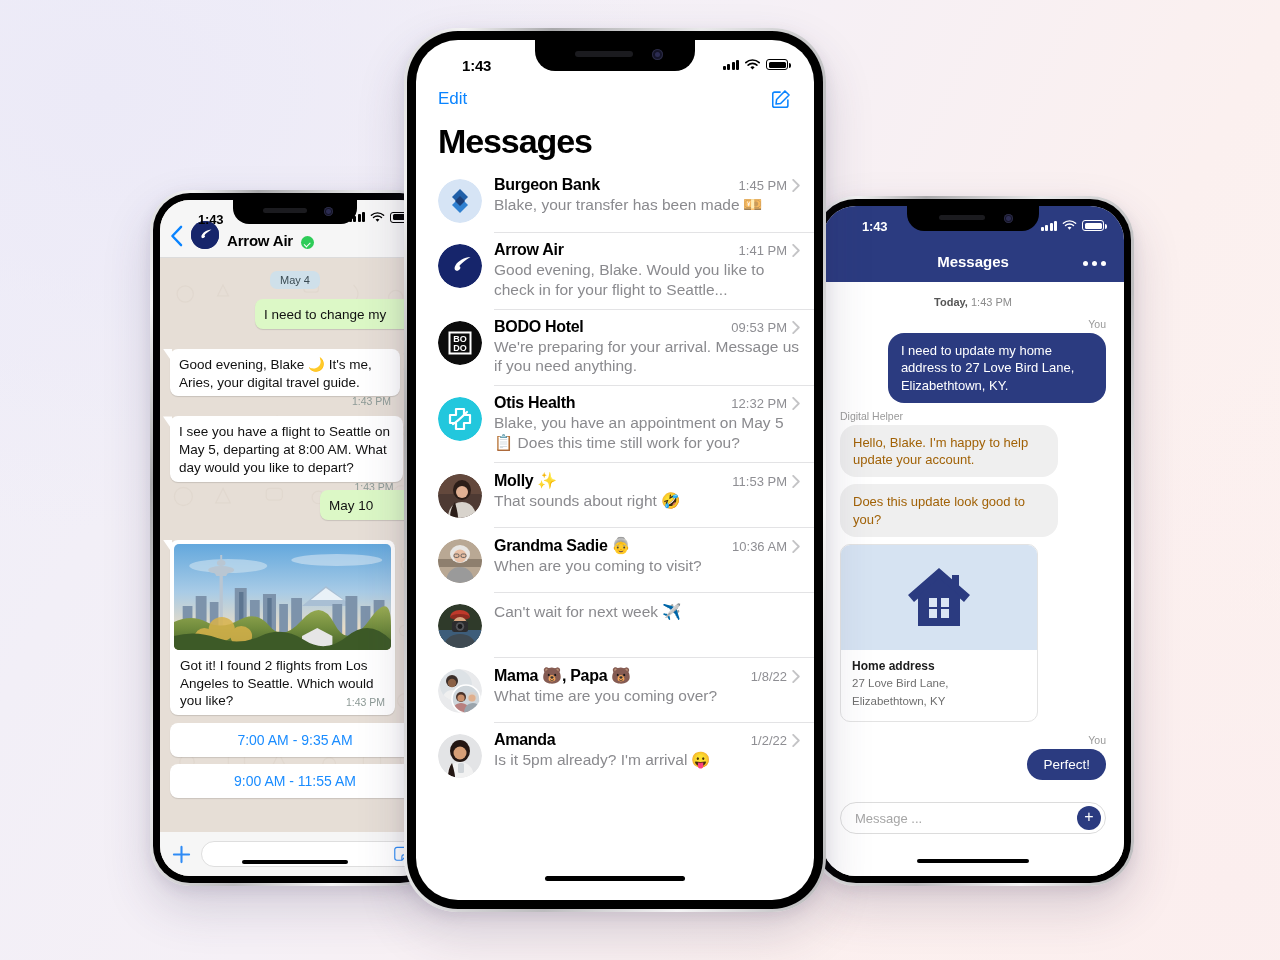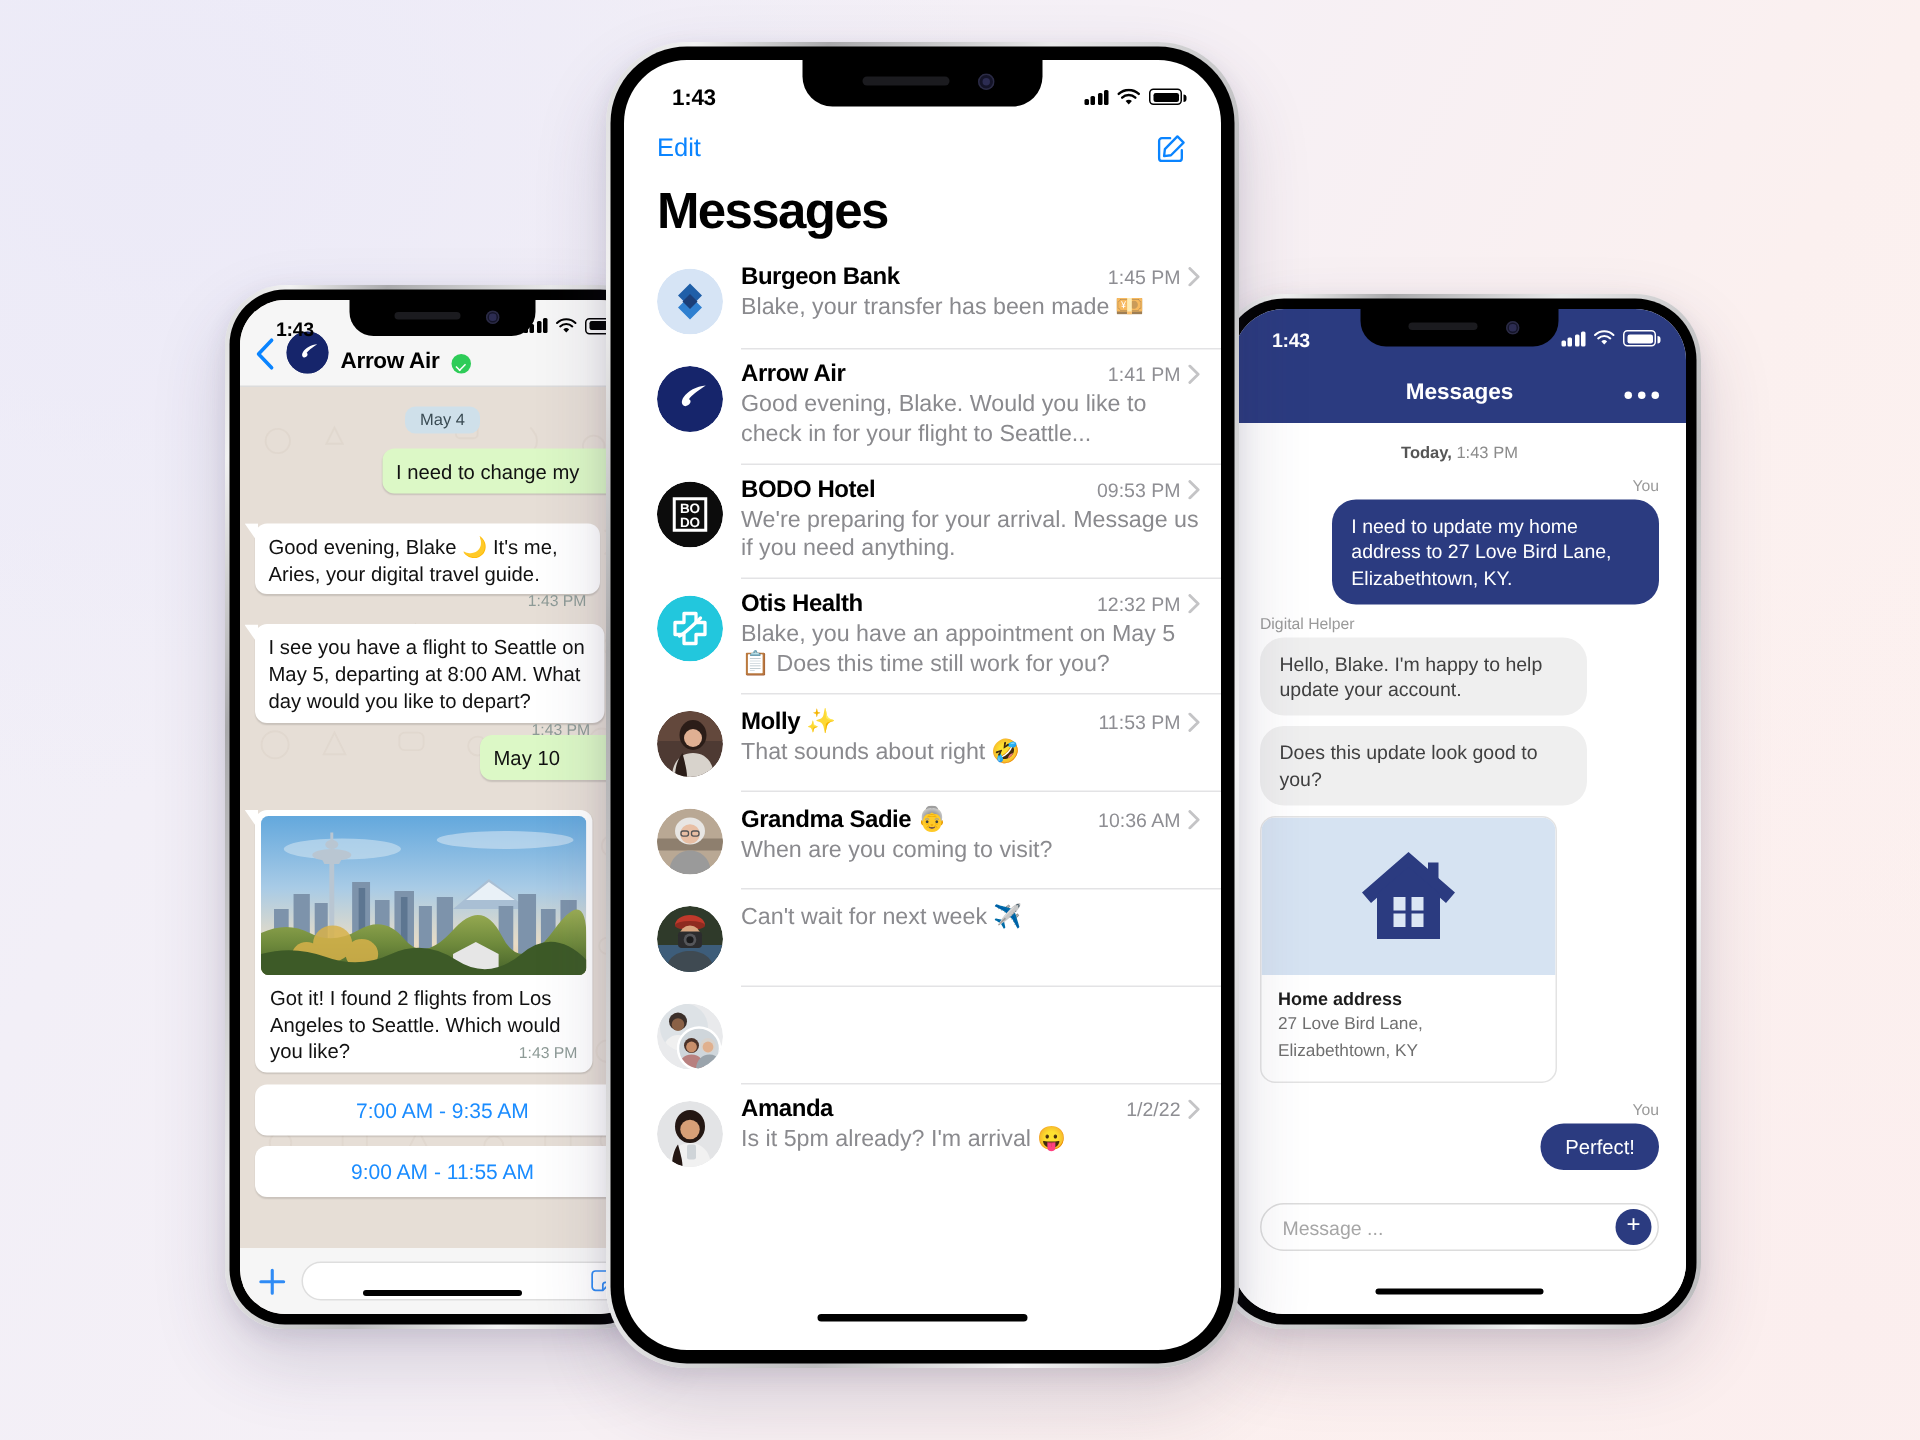--- a/index.html
+++ b/index.html
@@ -50,21 +50,21 @@
   .notch .cam::after {
     content:""; position:absolute; left:26%; top:26%; width:48%; height:48%;
     border-radius:50%; background:#2c2c52;
   }
   .home-bar {
     position: absolute; left: 50%; transform: translateX(-50%);
     background: #000; border-radius: 6px; z-index: 35;
   }
 
   
-  .statusbar { position:absolute; left:4px; right:0; top:0; z-index:30; display:flex;
+  .statusbar { position:absolute; left:18px; right:0; top:0; z-index:30; display:flex;
     align-items:center; justify-content:space-between; }
   .statusbar .time { font-weight: 700; letter-spacing:-.2px; }
   .statusbar .right-icons { display:flex; align-items:center; gap:5px; }
   .bars { display:flex; align-items:flex-end; gap:1.5px; }
   .bars i { display:block; width:3px; border-radius:1px; background: currentColor; }
   .bars i:nth-child(1){height:4px} .bars i:nth-child(2){height:6px}
   .bars i:nth-child(3){height:8px} .bars i:nth-child(4){height:10px}
   .batt { width:22px; height:11px; border-radius:3px; border:1.4px solid currentColor; position:relative; }
   .batt::before { content:""; position:absolute; inset:1.5px; border-radius:1.5px; background: currentColor; }
   .batt::after { content:""; position:absolute; right:-3.5px; top:3px; width:2px; height:5px;
@@ -174,21 +174,21 @@
   .fb-title { color:#fff; font-size:15px; font-weight:600; }
   .fb-dots { position:absolute; right:18px; bottom:16px; display:flex; gap:4px; }
   .fb-dots i { width:5px; height:5px; border-radius:50%; background:#fff; display:block; }
   .fb-body { position:absolute; top:76px; left:0; right:0; bottom:0; padding: 14px 18px 0 18px; background:#fff; }
   .fb-day { text-align:center; font-size:11px; color:#8b8b8b; margin-bottom:10px; }
   .fb-day b { color:#555; }
   .fb-label { font-size:10.5px; color:#9a9a9a; margin-bottom:3px; }
   .fb-label.right { text-align:right; }
   .fb-bub { max-width: 82%; border-radius:16px; padding:9px 13px; font-size:13px; line-height:1.33; margin-bottom:7px; }
   .fb-bub.me { background:#2b3b80; color:#fff; margin-left:auto; border-bottom-right-radius:16px; }
-  .fb-bub.them { background:#efefef; color:#404040; margin-right:auto; }
+  .fb-bub.them { background:#efefef; color:#a16207; margin-right:auto; }
   .fb-card { width: 198px; border:1px solid #e3e3e3; border-radius:10px; overflow:hidden; margin-top:4px; background:#fff; }
   .fb-card .hero { height:105px; background:#d6e3f2; display:flex; align-items:center; justify-content:center; }
   .fb-card .info { padding:9px 11px 11px 11px; }
   .fb-card .info .k { font-size:12px; font-weight:700; color:#1c1c1c; }
   .fb-card .info .v { font-size:11.5px; color:#6f6f6f; line-height:1.42; margin-top:2px; }
   .fb-pill { display:inline-block; background:#2b3b80; color:#fff; font-size:13.5px; padding:8px 16px; border-radius:16px; }
   .fb-input { position:absolute; left:18px; right:18px; bottom:42px; height:32px; border:1px solid #dcdcdc;
     border-radius:17px; display:flex; align-items:center; padding:0 4px 0 14px; }
   .fb-input .ph { color:#a6a6a6; font-size:13px; flex:1 1 auto; }
   .fb-addbtn { width:24px; height:24px; border-radius:50%; background:#2b3b80; color:#fff; flex:0 0 auto;
@@ -737,20 +737,32 @@
               <circle cx="23" cy="28" r="5" fill="#4a3229"></circle>
               <circle cx="23" cy="29" r="3.6" fill="#c98f6b"></circle>
               <circle cx="34" cy="28" r="5" fill="#d8d3ce"></circle>
               <circle cx="34" cy="29" r="3.6" fill="#e0b08e"></circle>
               <path d="M14 44c0-6 4-10 9-10s9 4 9 10z" fill="#b8807f"></path>
               <path d="M26 44c0-6 4-10 9-10s9 4 9 10z" fill="#9aa4ac"></path>
             </g>
             <circle cx="28" cy="30" r="14" fill="none" stroke="#fff" stroke-width="1.6"></circle>
           </svg>
         </span>
+        <div class="conv-body">
+          <div class="conv-top">
+            <span class="conv-name">Mama 🐻, Papa 🐻</span>
+            <span class="conv-meta">
+              <span class="conv-time">1/8/22</span>
+              <svg class="chev" viewBox="0 0 8 14">
+                  <path d="M1 1l6 6-6 6" stroke="currentColor" stroke-width="2" fill="none" stroke-linecap="round" stroke-linejoin="round"></path>
+                </svg>
+            </span>
+          </div>
+          <div class="conv-prev">What time are you coming over?</div>
+        </div>
       </div>
 
       <div class="conv">
         <span class="conv-avatar">
           <svg viewBox="0 0 44 44" width="44" height="44">
             <defs>
                 <clipPath id="c9">
                   <circle cx="22" cy="22" r="22"></circle>
                 </clipPath>
               </defs>

